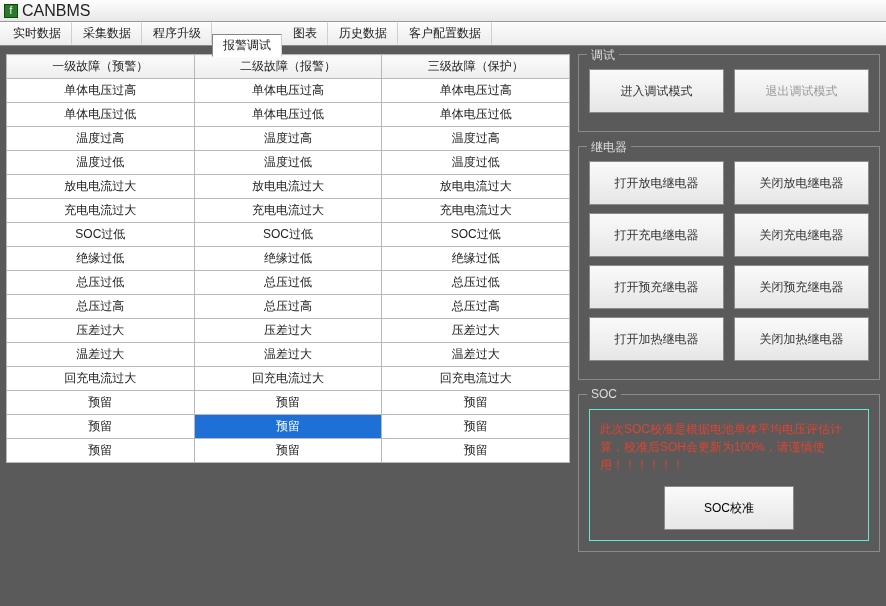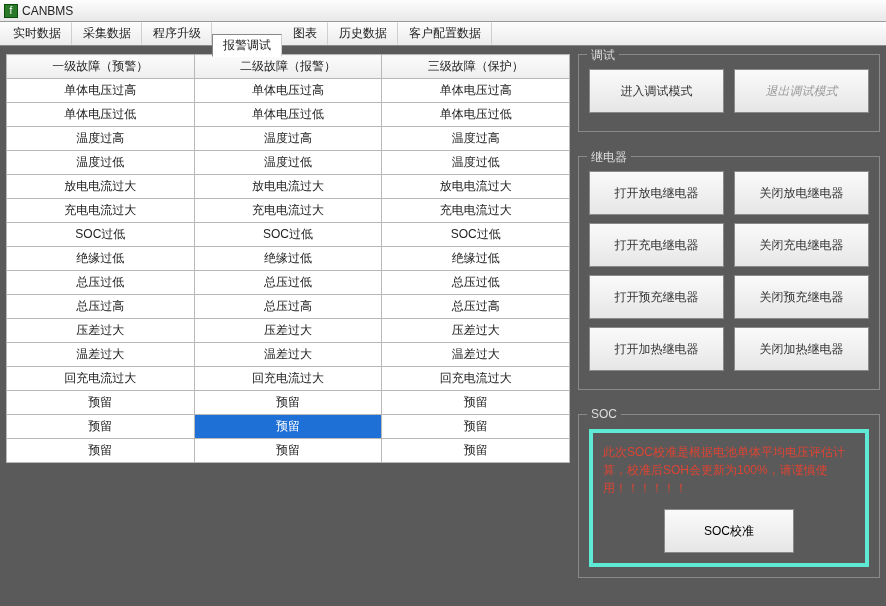--- a/index.html
+++ b/index.html
@@ -1,36 +1,36 @@
 <!DOCTYPE html>
 <html><head>
 <meta charset="utf-8">
 <style>
 * { box-sizing: border-box; margin: 0; padding: 0; }
 body { font-family: "Microsoft YaHei", SimSun, sans-serif; font-size: 12px; background: #5a5a5a; width: 886px; height: 606px; overflow: hidden; }
 .titlebar { background: linear-gradient(#fdfdfd,#e8e8e8); height: 22px; border-bottom: 1px solid #999; display: flex; align-items: center; padding: 0 4px; }
 .title-icon { width: 14px; height: 14px; background: #2a7a2a; border: 1px solid #0a4a0a; margin-right: 4px; display:inline-block; font-size:10px; color:#fff; text-align:center; line-height:12px;}
-.title-text { font-size: 12px; color: #222; }
+.title-text { font-size: 16px; color: #222; }
 .menubar { background: linear-gradient(#fdfdfd,#ececec); height: 24px; border-bottom: 1px solid #888; display: flex; align-items: stretch; padding-left: 2px; }
 .tab { padding: 4px 10px; border: 1px solid transparent; cursor: default; display:flex; align-items:center; color:#222;}
 .tab.active { background: #fff; border: 1px solid #888; border-bottom: 1px solid #fff; position: relative; top:12px;}
 .tab.sep { border-right:1px solid #cfcfcf; }
 .content { display: flex; padding: 8px 6px; gap: 8px; height: calc(606px - 46px); }
 .left { flex: 1; }
-.right { width: 302px; display:flex; flex-direction:column; gap:24px;}
+.right { width: 302px; display:flex; flex-direction:column; gap:14px;}
 table { width: 100%; border-collapse: collapse; background: #fff; }
 th, td { border: 1px solid #b8b8b8; padding: 3px 4px; text-align: center; font-weight: normal; color:#222; }
 th { background: linear-gradient(#fbfbfb,#eee); }
 td.sel { background: #1e6fd6; color: #fff; }
 .panel { border: 1px solid #8a8a8a; padding: 14px 10px 10px 10px; position: relative; background:#5a5a5a;}
 .panel-title { position: absolute; top: -8px; left: 8px; background: #5a5a5a; padding: 0 4px; color: #ddd; font-size:12px;}
 .btn-row { display:flex; gap:10px; margin-bottom:8px;}
 .btn { flex:1; background: linear-gradient(#fafafa,#e6e6e6); border:1px solid #8a8a8a; height:44px; display:flex; align-items:center; justify-content:center; color:#333; cursor:default;}
-.btn.disabled { color:#9a9a9a;font-style:italic; }
-.soc-panel { border:4px solid #5eead4; padding:10px; }
+.btn.disabled { color:#9a9a9a; }
+.soc-panel { border:1px solid #5eead4; padding:10px; }
 .soc-text { color:#d43; line-height:1.5; font-size:12px; margin-bottom:12px;}
 .soc-btn-wrap{ display:flex; justify-content:center;}
 .soc-btn { width:130px; background:linear-gradient(#fafafa,#e6e6e6); border:1px solid #8a8a8a; height:44px; display:flex; align-items:center; justify-content:center;}
 </style>
 </head>
 <body>
 
 <div class="titlebar">
   <span class="title-icon">f</span>
   <span class="title-text">CANBMS</span>

